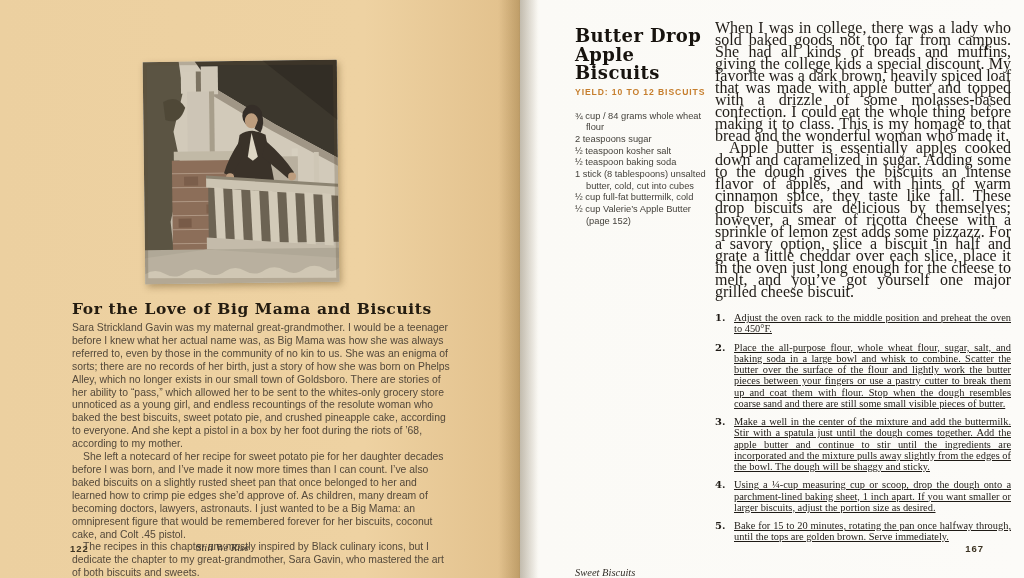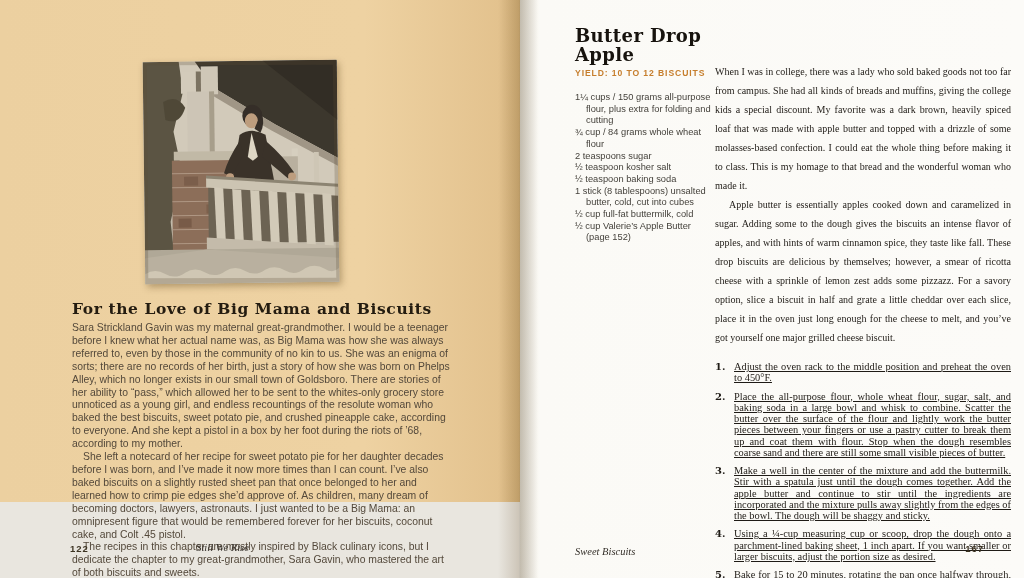--- a/index.html
+++ b/index.html
@@ -2,21 +2,21 @@
 <html><head>
 <meta charset="utf-8">
 <style>
   * { margin:0; padding:0; box-sizing:border-box; }
   html,body { width:1024px; height:578px; overflow:hidden; }
   body { font-family:"Liberation Sans", sans-serif; position:relative; background:#e9e6df; }
 
   
   .spread { position:absolute; inset:0; display:flex; }
   .page-left {
-    position:relative; width:520px; height:502px;
+    position:relative; width:520px; height:578px;
     background:linear-gradient(90deg,#ecd0a0 0%, #eed2a2 70%, #e3c28e 96%, #d8b67e 100%);
   }
   .page-right {
     position:relative; width:504px; height:578px;
     background:linear-gradient(90deg,#efe9dd 0%, #fbfaf6 4%, #fcfbf8 100%);
   }
   .gutter-shadow {
     position:absolute; left:498px; top:0; width:40px; height:578px; pointer-events:none;
     background:linear-gradient(90deg, rgba(80,50,10,0) 0%, rgba(80,50,10,0.18) 52%, rgba(40,30,10,0.22) 56%, rgba(0,0,0,0) 100%);
   }
@@ -55,32 +55,32 @@
   }
   .recipe-title span { display:block; }
   .yield {
     margin-top:4px; font-size:8.6px; font-weight:bold; letter-spacing:0.9px; color:#c67e2d;
   }
   .ingredients { margin-top:14px; list-style:none; font-size:9.3px; line-height:11.7px; color:#45423c; }
   .ingredients li { padding-left:11px; text-indent:-11px; }
 
   
   .text-col { position:absolute; left:195px; top:22px; width:296px; }
-  .intro { font-family:"Liberation Serif", serif; font-size:10px; line-height:19px; color:#1f1b16; text-align:justify;margin-top:40px; }
+  .intro { font-family:"Liberation Serif", serif; font-size:16px; line-height:12px; color:#1f1b16; text-align:justify; }
   .intro p + p { text-indent:14px; }
 
   .steps { margin-top:14px; list-style:none; counter-reset:step;
            font-family:"Liberation Serif", serif; font-size:10.4px; line-height:11.25px; color:#1f1b16; }
   .steps li { counter-increment:step; position:relative; padding-left:19px; margin-bottom:7px; text-align:justify;text-decoration:underline; }
   .steps li::before {
     content:counter(step) "."; position:absolute; left:0; top:0;
     font-weight:bold; font-family:"DejaVu Serif", serif; font-size:10px;
   }
 
-  .running-right { position:absolute; left:55px; top:546px; }
+  .running-right { position:absolute; left:55px; top:567px; }
   .folio-123 { left:auto; right:40px; }
 </style>
 </head>
 <body>
 
 <div class="spread">
 
   <div class="page-left">
 
     <div class="photo-frame">
@@ -172,24 +172,24 @@
     <div class="folio folio-num folio-122">122</div>
     <div class="running running-left">Still We Rise</div>
   </div>
 
   <div class="page-right">
 
     <div class="recipe-col">
       <h1 class="recipe-title">
         <span>Butter Drop</span>
         <span>Apple</span>
+        <span>Biscuits</span>
       </h1>
       <div class="yield">YIELD: 10 TO 12 BISCUITS</div>
       <ul class="ingredients">
-        <li>1¼ cups / 150 grams all-purpose flour, plus extra for folding and cutting</li>
         <li>¾ cup / 84 grams whole wheat flour</li>
         <li>2 teaspoons sugar</li>
         <li>½ teaspoon kosher salt</li>
         <li>½ teaspoon baking soda</li>
         <li>1 stick (8 tablespoons) unsalted butter, cold, cut into cubes</li>
         <li>½ cup full-fat buttermilk, cold</li>
         <li>½ cup Valerie’s Apple Butter (page 152)</li>
       </ul>
     </div>
 

